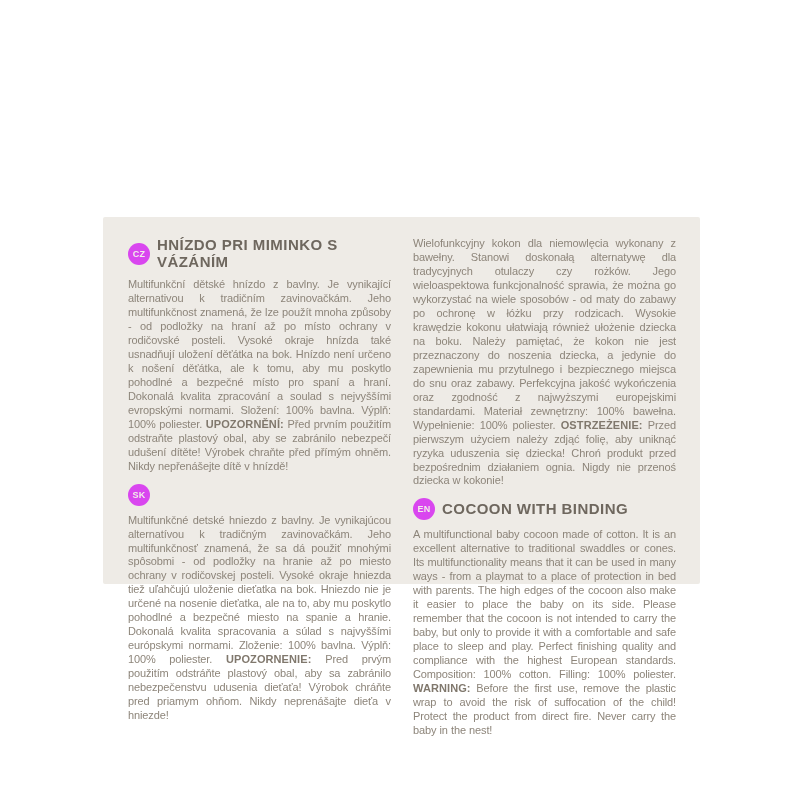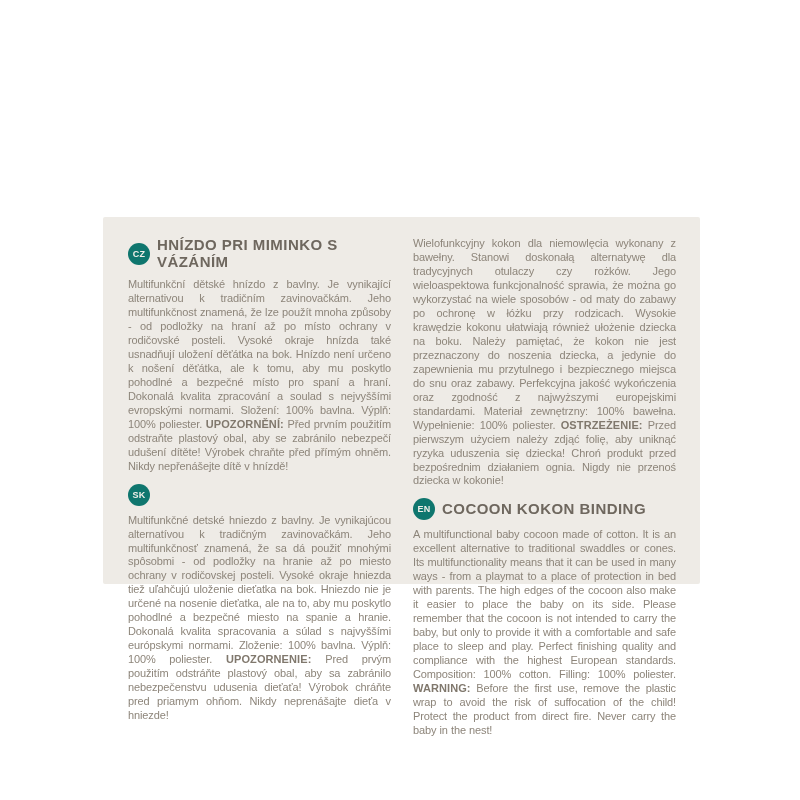--- a/index.html
+++ b/index.html
@@ -33,21 +33,21 @@
     display: flex;
     align-items: center;
     gap: 7px;
     margin-bottom: 8px;
   }
   .badge {
     flex: 0 0 auto;
     width: 22px;
     height: 22px;
     border-radius: 50%;
-    background: #0f766e;
+    background: #d946ef;
     color: #f2efe9;
     font-size: 9px;
     font-weight: bold;
     display: inline-flex;
     align-items: center;
     justify-content: center;
     letter-spacing: 0.2px;
   }
   .sec-title {
     font-size: 15px;
@@ -96,20 +96,20 @@
 
   <div class="col">
 
     <section class="sec">
       <p class="sec-body"><span>Wielofunkcyjny kokon dla niemowlęcia wykonany z bawełny. Stanowi doskonałą alternatywę dla tradycyjnych otulaczy czy rożków. Jego wieloaspektowa funkcjonalność sprawia, że można go wykorzystać na wiele sposobów - od maty do zabawy po ochronę w łóżku przy rodzicach. Wysokie krawędzie kokonu ułatwiają również ułożenie dziecka na boku. Należy pamiętać, że kokon nie jest przeznaczony do noszenia dziecka, a jedynie do zapewnienia mu przytulnego i bezpiecznego miejsca do snu oraz zabawy. Perfekcyjna jakość wykończenia oraz zgodność z najwyższymi europejskimi standardami. Materiał zewnętrzny: 100% bawełna. Wypełnienie: 100% poliester. </span><strong class="warn">OSTRZEŻENIE:</strong><span> Przed pierwszym użyciem należy zdjąć folię, aby uniknąć ryzyka uduszenia się dziecka! Chroń produkt przed bezpośrednim działaniem ognia. Nigdy nie przenoś dziecka w kokonie!</span></p>
     </section>
 
     <section class="sec">
       <header class="sec-head">
         <span class="badge">EN</span>
-        <h2 class="sec-title">COCOON KOKON BINDING</h2>
+        <h2 class="sec-title">COCOON WITH BINDING</h2>
       </header>
       <p class="sec-body"><span>A multifunctional baby cocoon made of cotton. It is an excellent alternative to traditional swaddles or cones. Its multifunctionality means that it can be used in many ways - from a playmat to a place of protection in bed with parents. The high edges of the cocoon also make it easier to place the baby on its side. Please remember that the cocoon is not intended to carry the baby, but only to provide it with a comfortable and safe place to sleep and play. Perfect finishing quality and compliance with the highest European standards. Composition: 100% cotton. Filling: 100% poliester. </span><strong class="warn">WARNING:</strong><span> Before the first use, remove the plastic wrap to avoid the risk of suffocation of the child! Protect the product from direct fire. Never carry the baby in the nest!</span></p>
     </section>
 
   </div>
 
 </div>
 
 </body></html>

